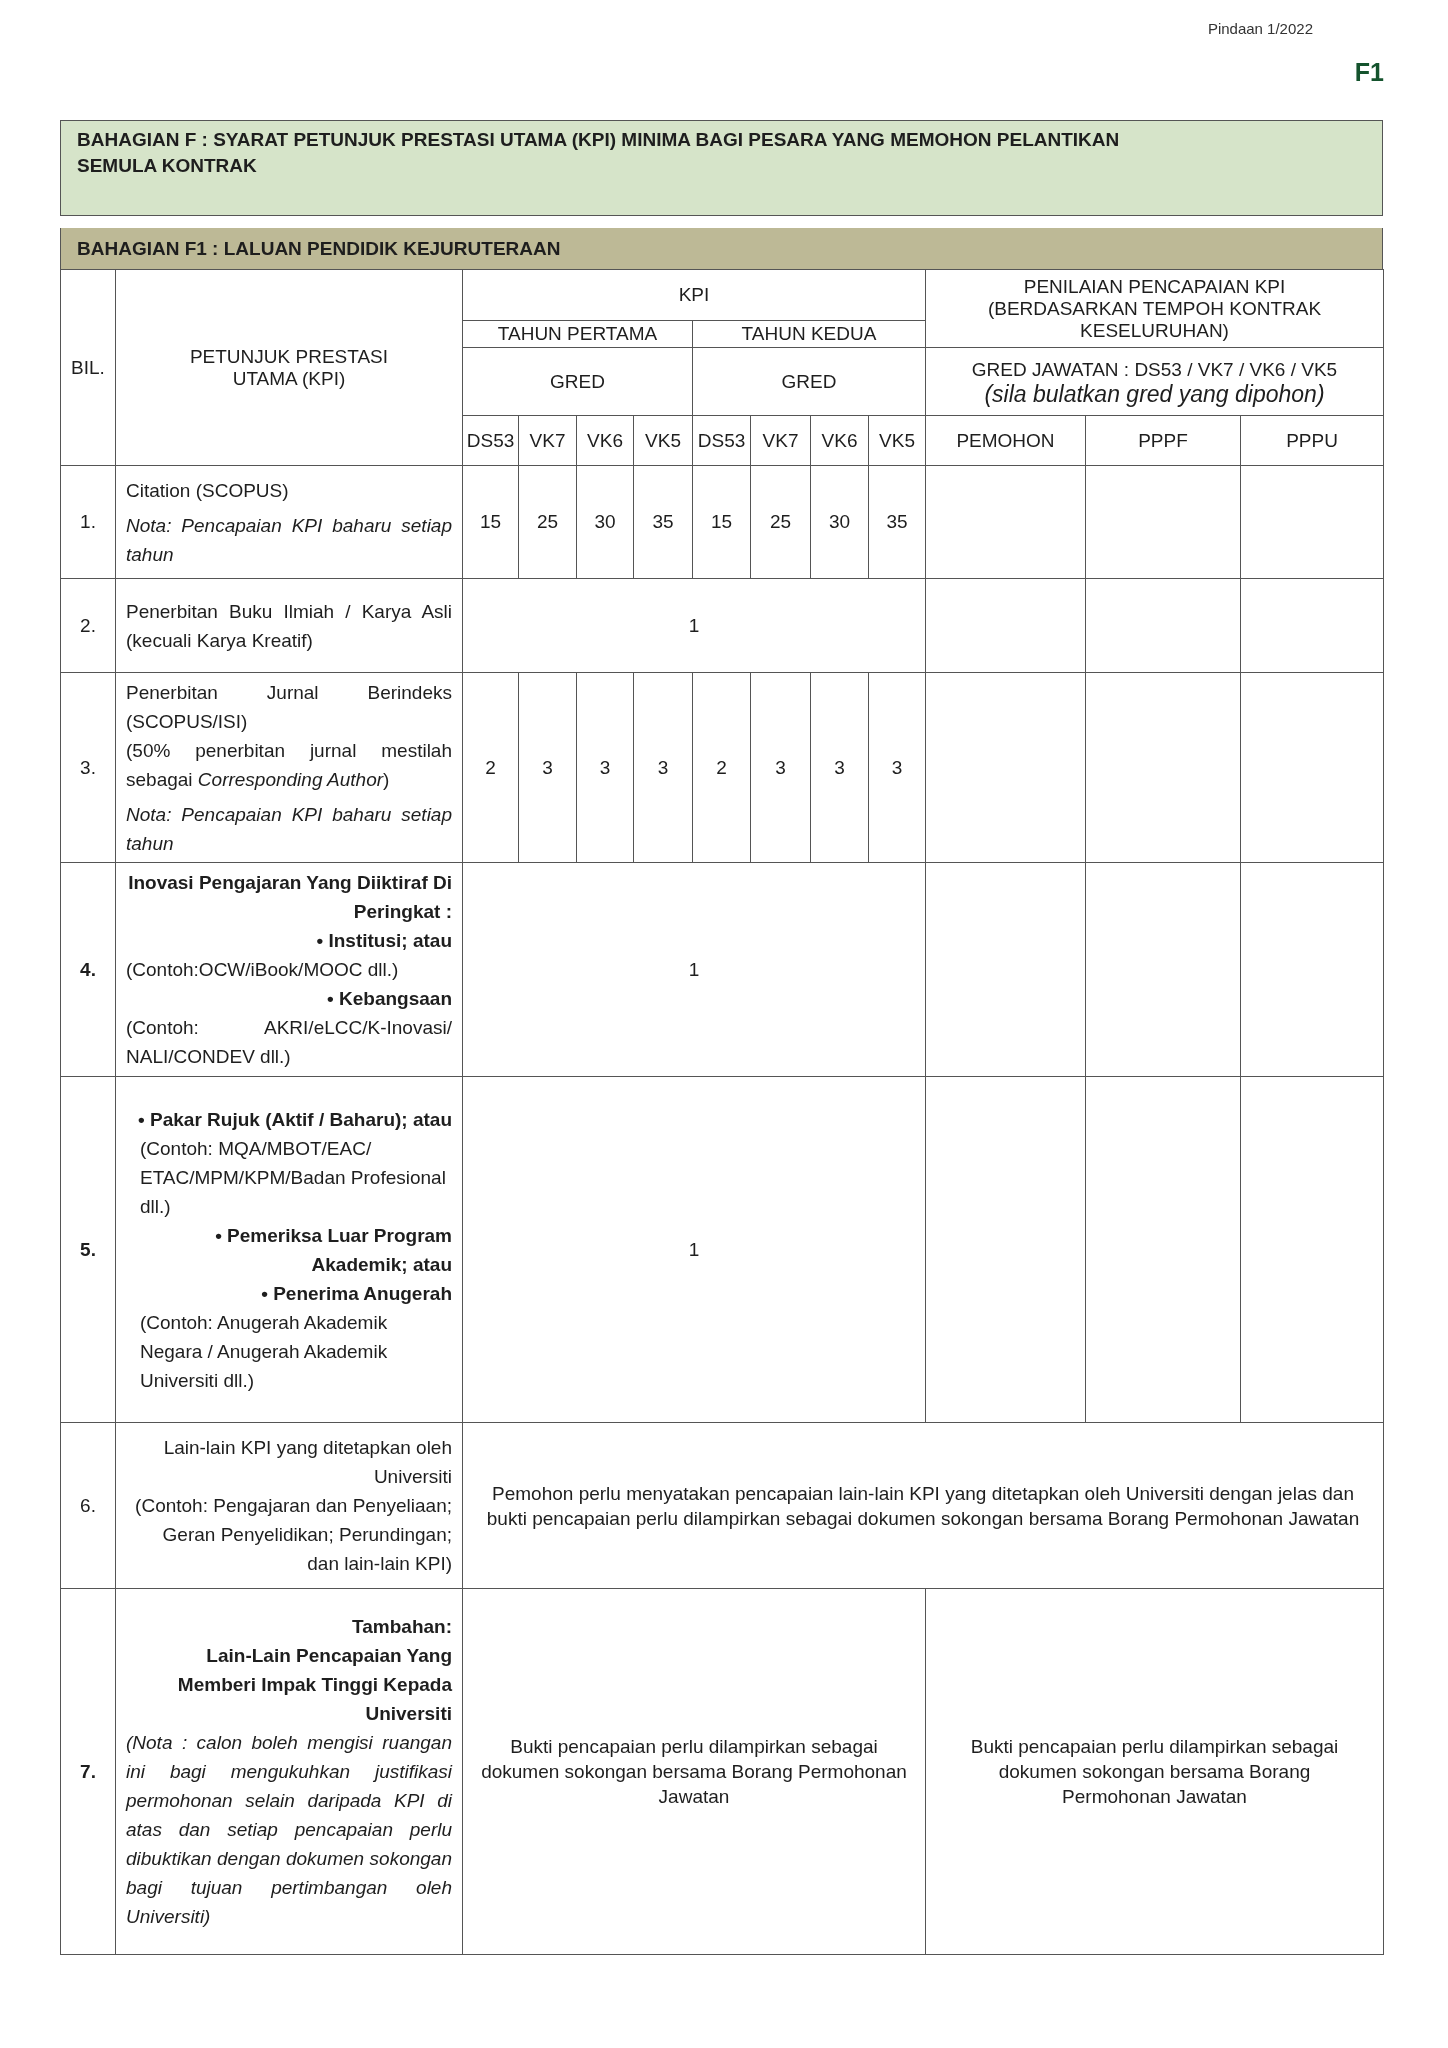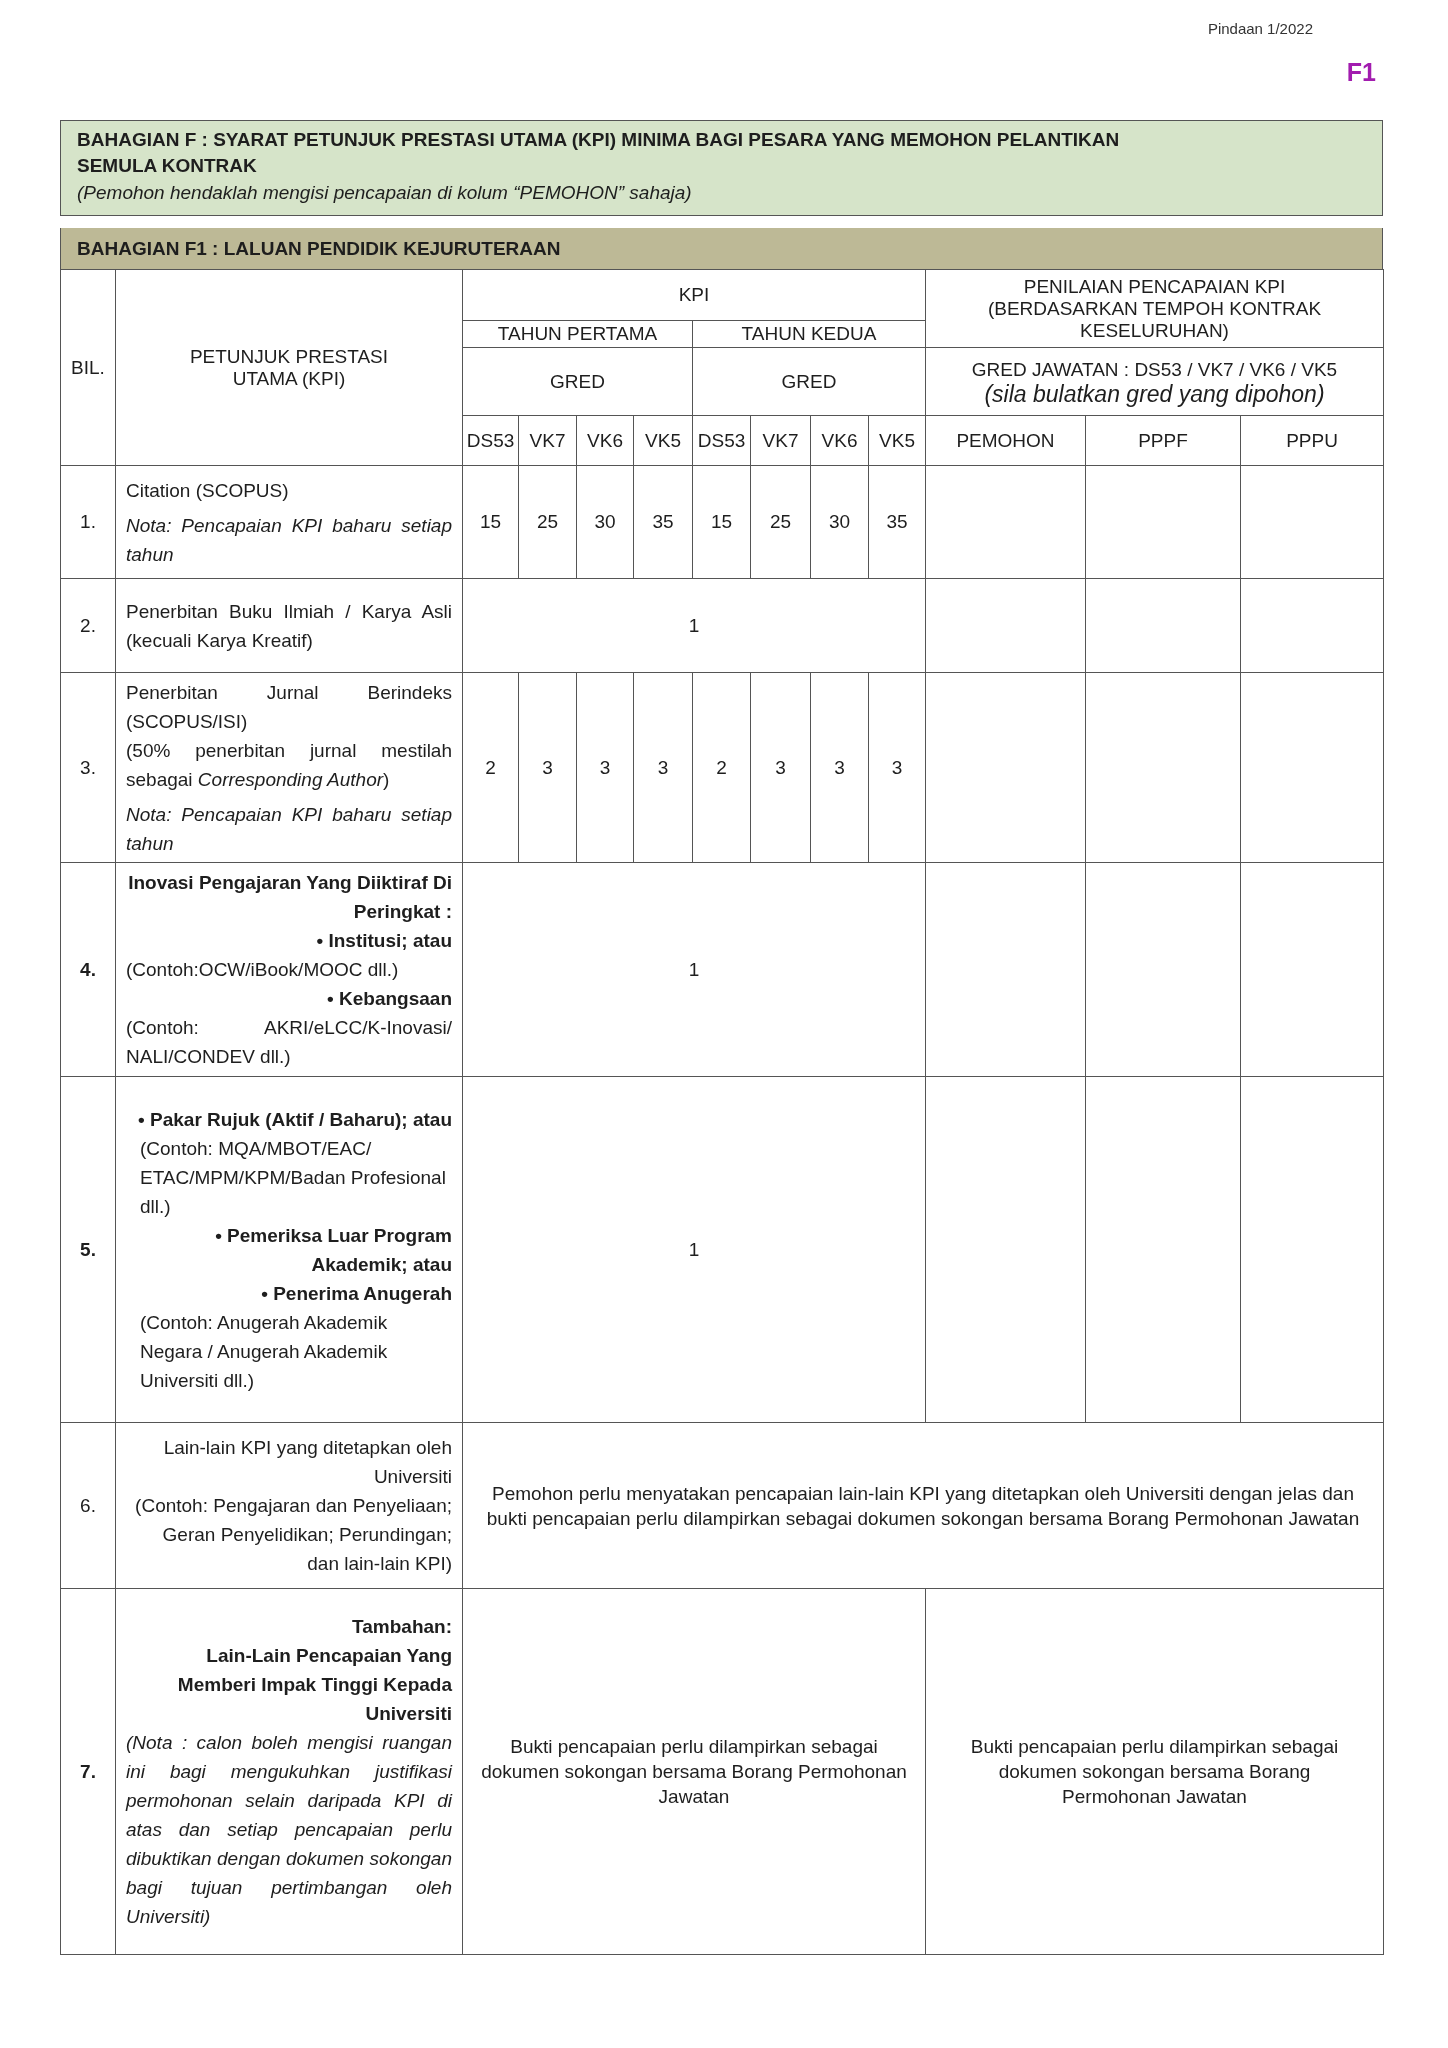--- a/index.html
+++ b/index.html
@@ -1,19 +1,19 @@
 <!DOCTYPE html>
 <html><head>
 <meta charset="utf-8">
 <style>
   html, body { margin:0; padding:0; }
   body { width:1448px; height:2048px; background:#ffffff; position:relative; overflow:hidden;
          font-family:"Liberation Sans", sans-serif; color:#1e1e1e; }
   .amend { position:absolute; top:20px; right:135px; font-size:15px; color:#333; }
-  .formcode { position:absolute; top:58px; right:72px; font-size:25px; font-weight:bold; color:#a21caf; }
+  .formcode { position:absolute; top:58px; right:64px; font-size:25px; font-weight:bold; color:#14532d; }
 
   .band-f { position:absolute; left:60px; top:120px; width:1323px; height:96px;
             background:#d6e4c9; border:1.5px solid #555; box-sizing:border-box; padding:6px 16px; }
   .band-f .t { font-weight:bold; font-size:19px; line-height:26px; }
   .band-f .n { font-style:italic; font-size:19px; line-height:28px; }
   .band-f1 { position:absolute; left:60px; top:228px; width:1323px; height:42px;
              background:#bdb996; border:1.5px solid #555; border-top:none; box-sizing:border-box;
              padding:0 16px; font-weight:bold; font-size:19px; line-height:42px; }
 
   table.kpi { position:absolute; left:60px; top:269px; width:1323px; border-collapse:collapse; table-layout:fixed; }
@@ -33,21 +33,20 @@
 </style>
 </head>
 <body>
 
 <div class="amend">Pindaan 1/2022</div>
 <div class="formcode">F1</div>
 
 <div class="band-f">
   <div class="t">BAHAGIAN F : SYARAT PETUNJUK PRESTASI UTAMA (KPI) MINIMA BAGI PESARA YANG MEMOHON PELANTIKAN</div>
   <div class="t">SEMULA KONTRAK</div>
-  <div class="n">(Pemohon hendaklah mengisi pencapaian di kolum “PEMOHON” sahaja)</div>
 </div>
 <div class="band-f1">BAHAGIAN F1 :  LALUAN PENDIDIK KEJURUTERAAN</div>
 
 <table class="kpi">
   <colgroup>
     <col style="width:55px">
       <col style="width:347px">
     <col style="width:56px">
       <col style="width:58px">
       <col style="width:57px">

